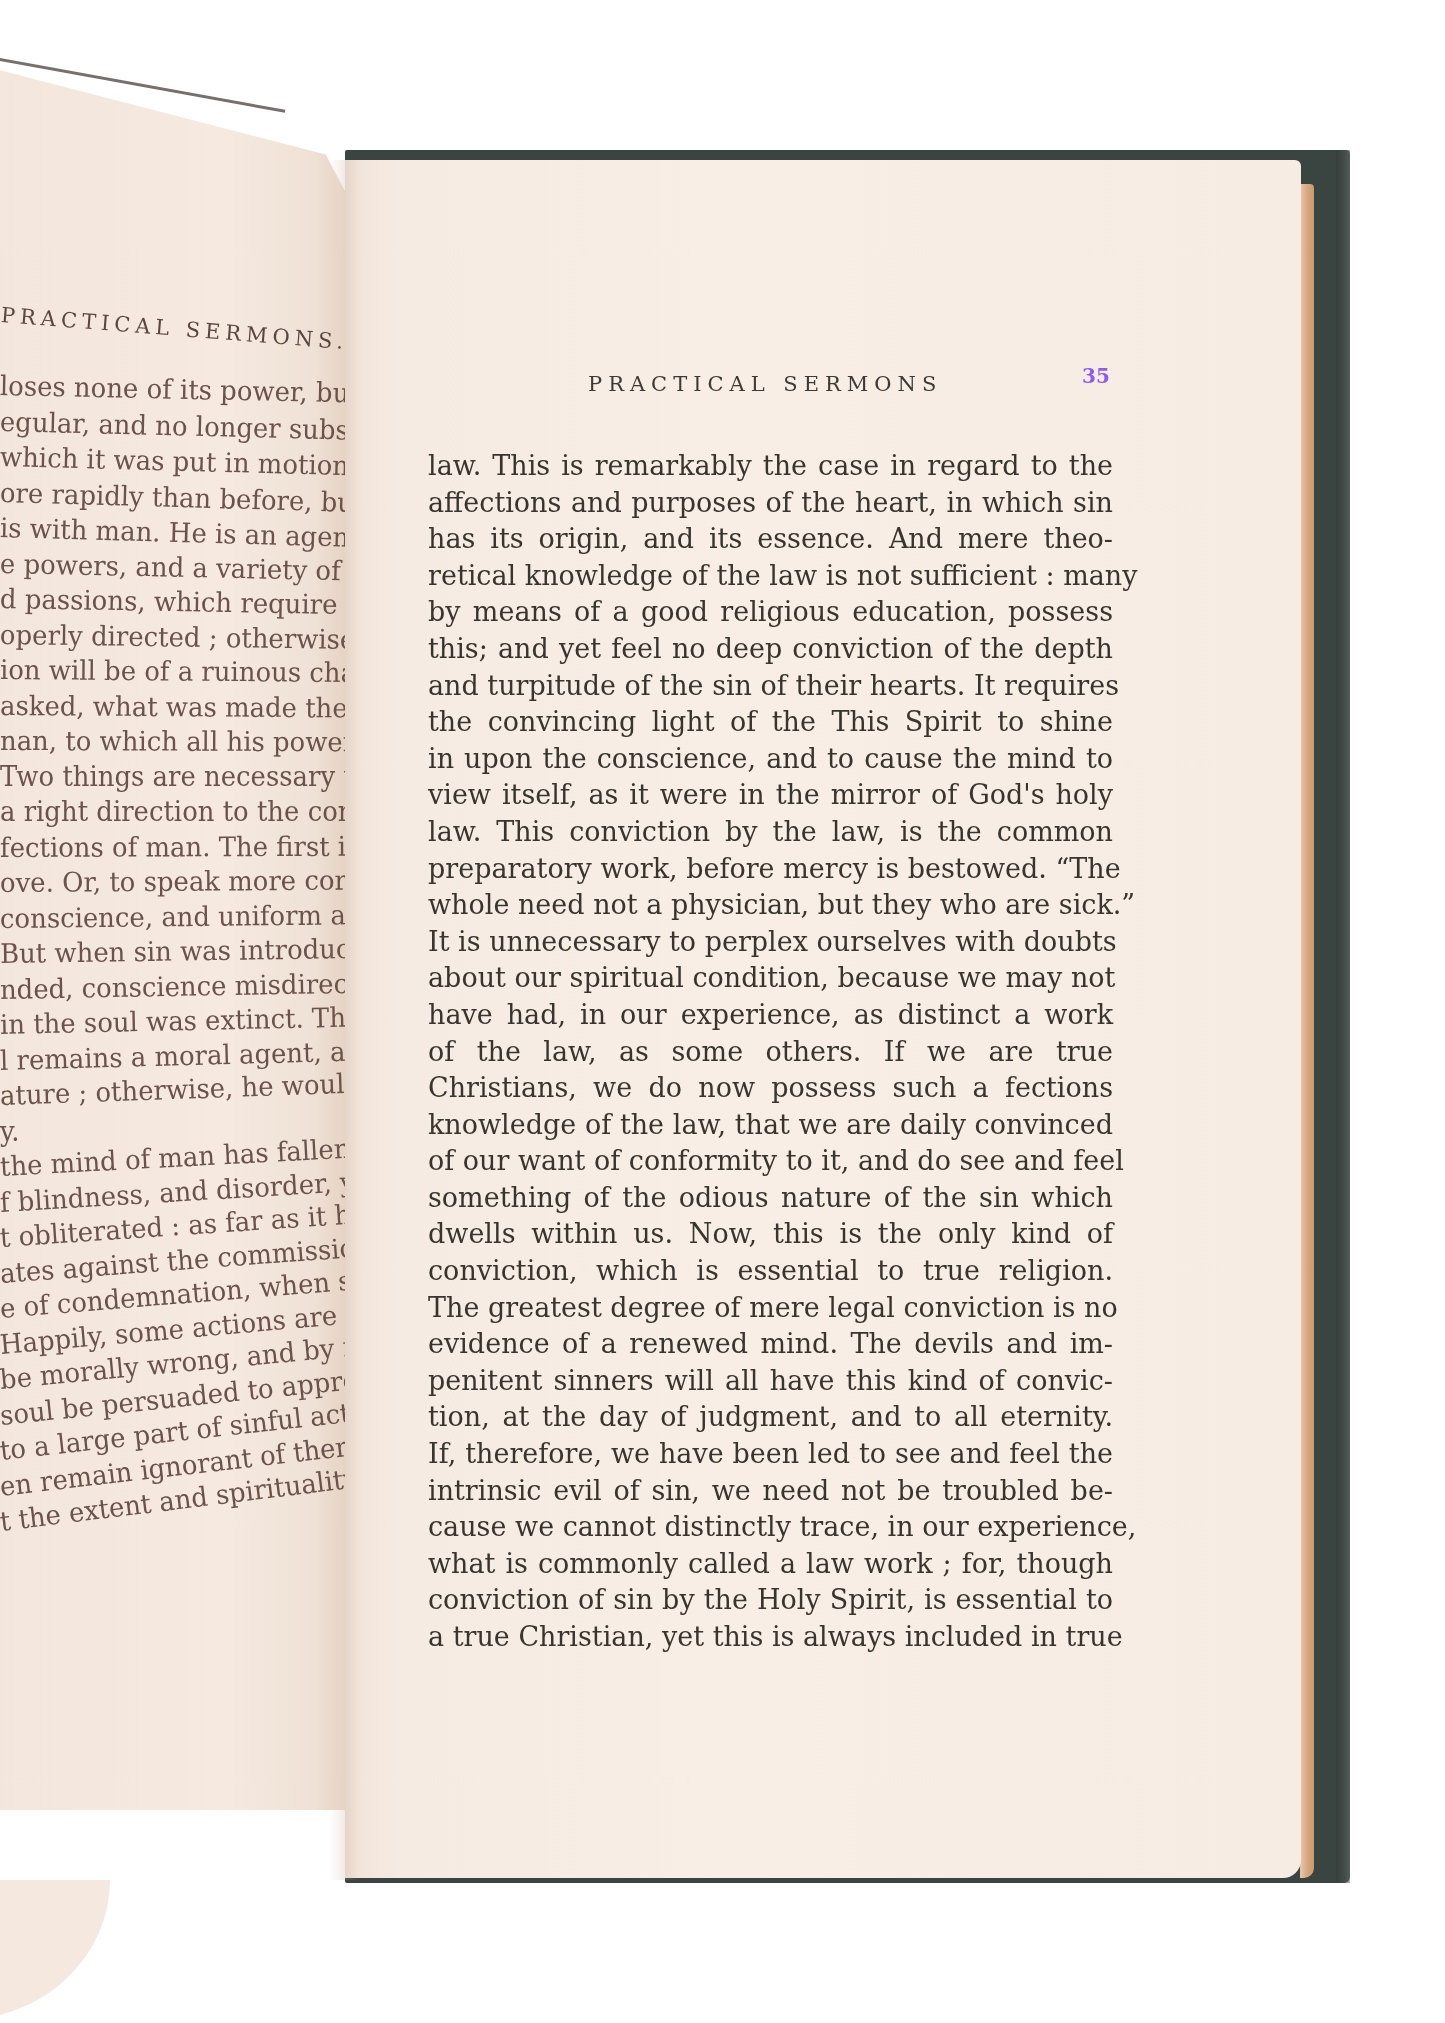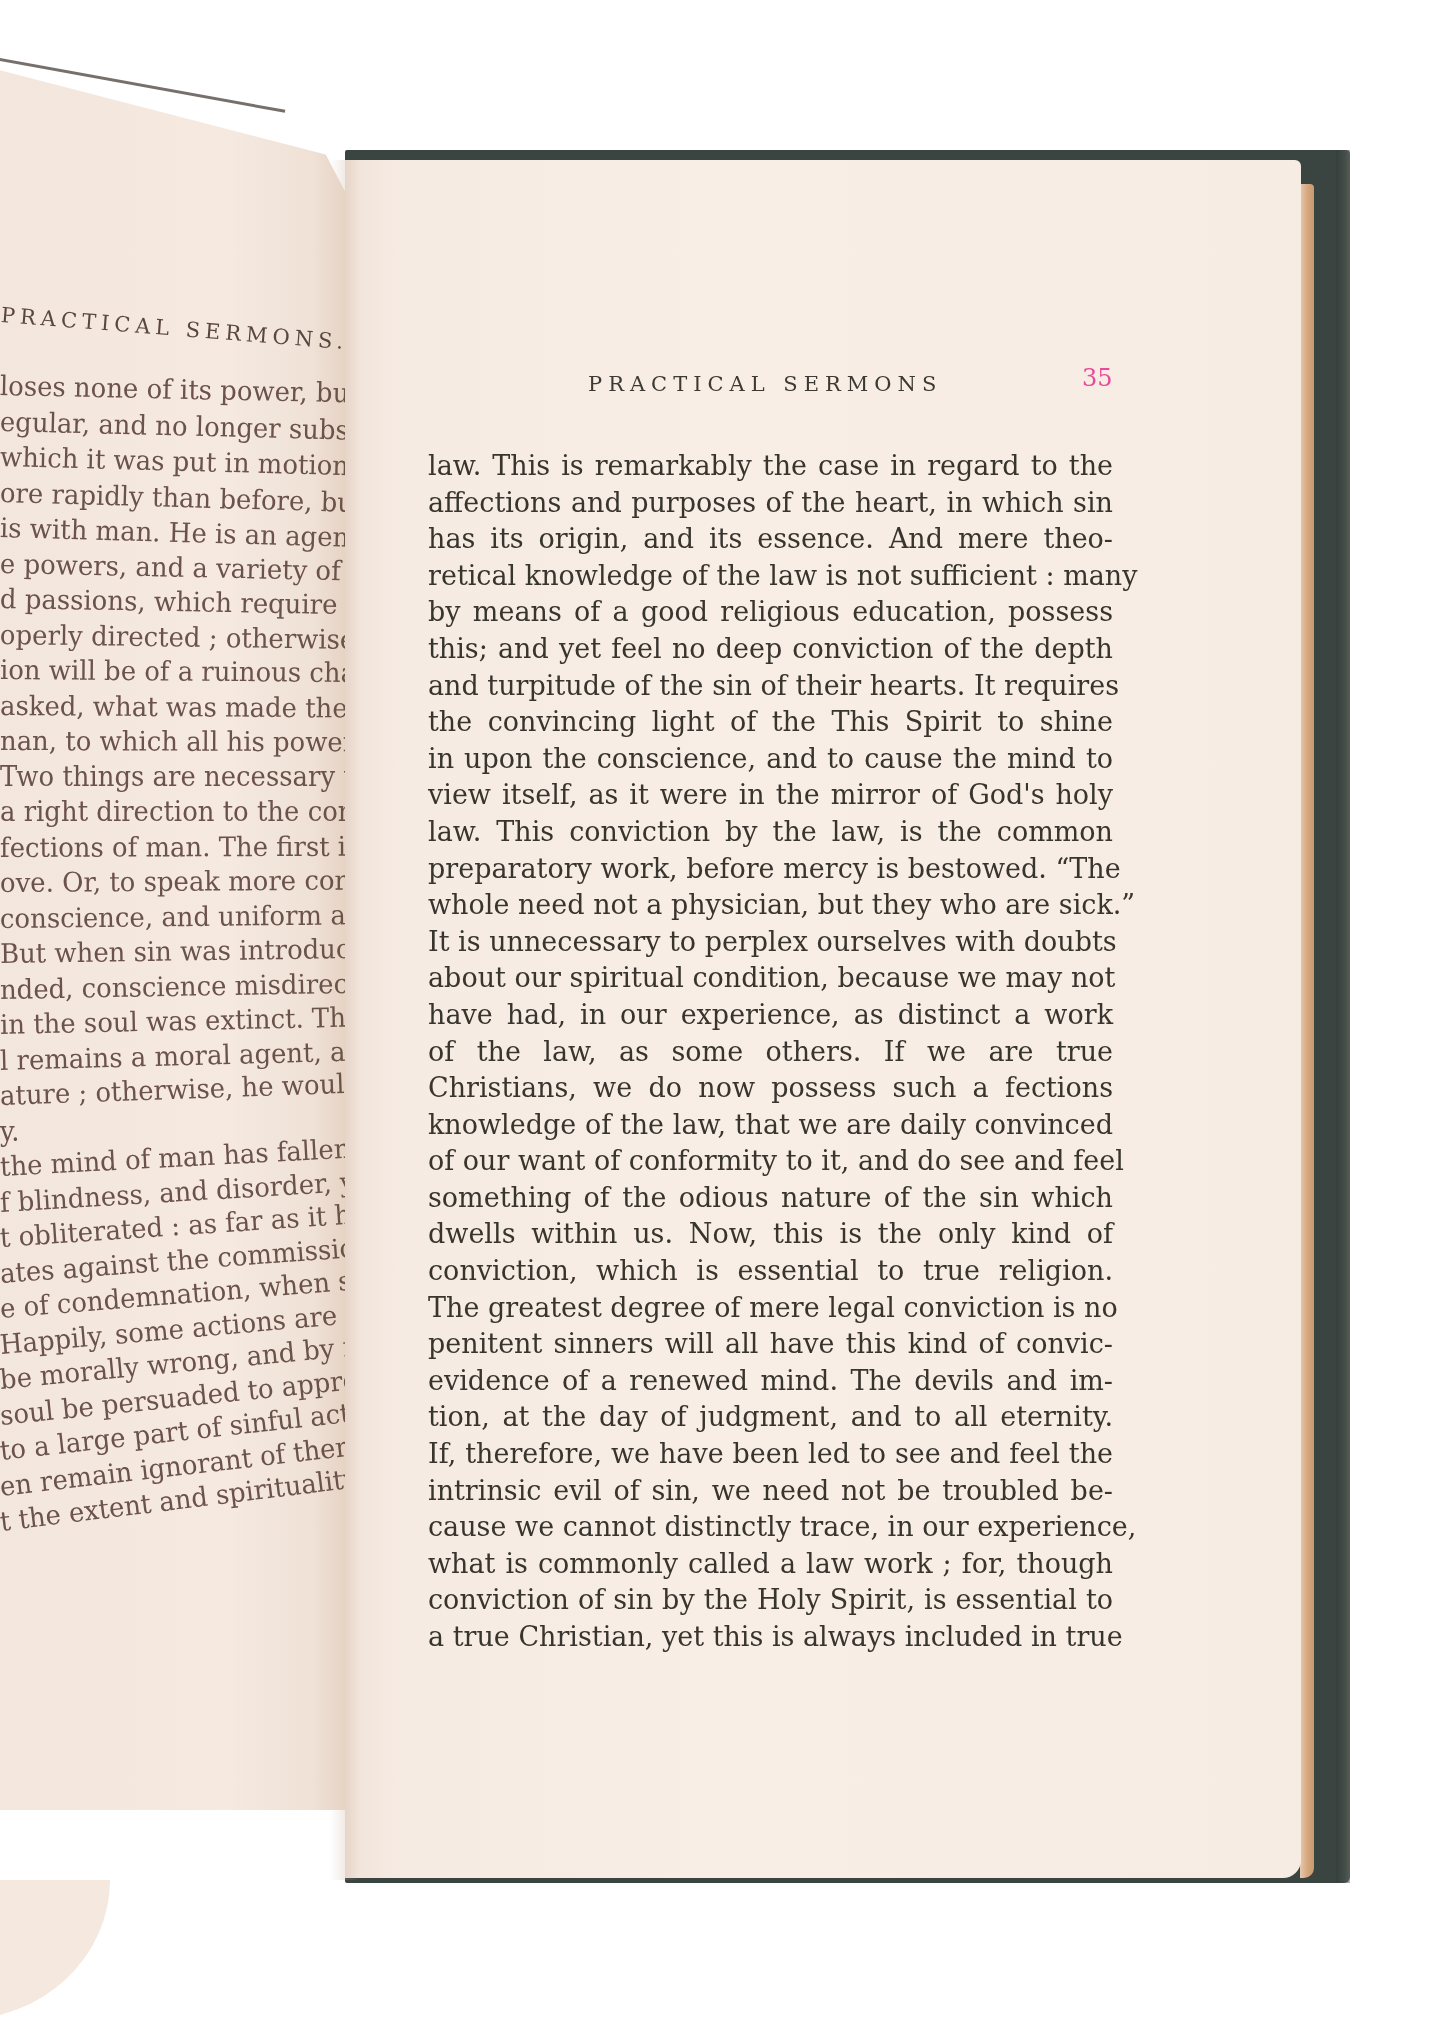--- a/index.html
+++ b/index.html
@@ -64,22 +64,23 @@
     font-size: 21px;
     letter-spacing: 6px;
     color: #3d3a35;
     white-space: nowrap;
     text-align: right;
   }
   .page-number {
     position: absolute;
     left: 1082px;
     top: 364px;
-    font-size: 24px;
-    color: #ec4899;
+    font-size: 20px;
+    color: #8b5cf6;
+    font-weight: bold;
   }
 
   .body-text {
     position: absolute;
     left: 428px;
     top: 448px;
     width: 685px;
     font-size: 27px;
     line-height: 36.6px;
     color: #38352f;
@@ -191,22 +192,22 @@
     <span class="line">about our spiritual condition, because we may not</span>
     <span class="line">have had, in our experience, as distinct a work</span>
     <span class="line">of the law, as some others.  If we are true</span>
     <span class="line">Christians, we do now possess such a fections</span>
     <span class="line">knowledge of the law, that we are daily convinced</span>
     <span class="line">of our want of conformity to it, and do see and feel</span>
     <span class="line">something of the odious nature of the sin which</span>
     <span class="line">dwells within us.  Now, this is the only kind of</span>
     <span class="line">conviction, which is essential to true religion.</span>
     <span class="line">The greatest degree of mere legal conviction is no</span>
+    <span class="line">evidence of a renewed mind.  The devils and im-</span>
     <span class="line">penitent sinners will all have this kind of convic-</span>
-    <span class="line">evidence of a renewed mind.  The devils and im-</span>
     <span class="line">tion, at the day of judgment, and to all eternity.</span>
     <span class="line">If, therefore, we have been led to see and feel the</span>
     <span class="line">intrinsic evil of sin, we need not be troubled be-</span>
     <span class="line">cause we cannot distinctly trace, in our experience,</span>
     <span class="line">what is commonly called a law work ; for, though</span>
     <span class="line">conviction of sin by the Holy Spirit, is essential to</span>
     <span class="line">a true Christian, yet this is always included in true</span>
   </div>
 
 <div class="gutter"></div>

